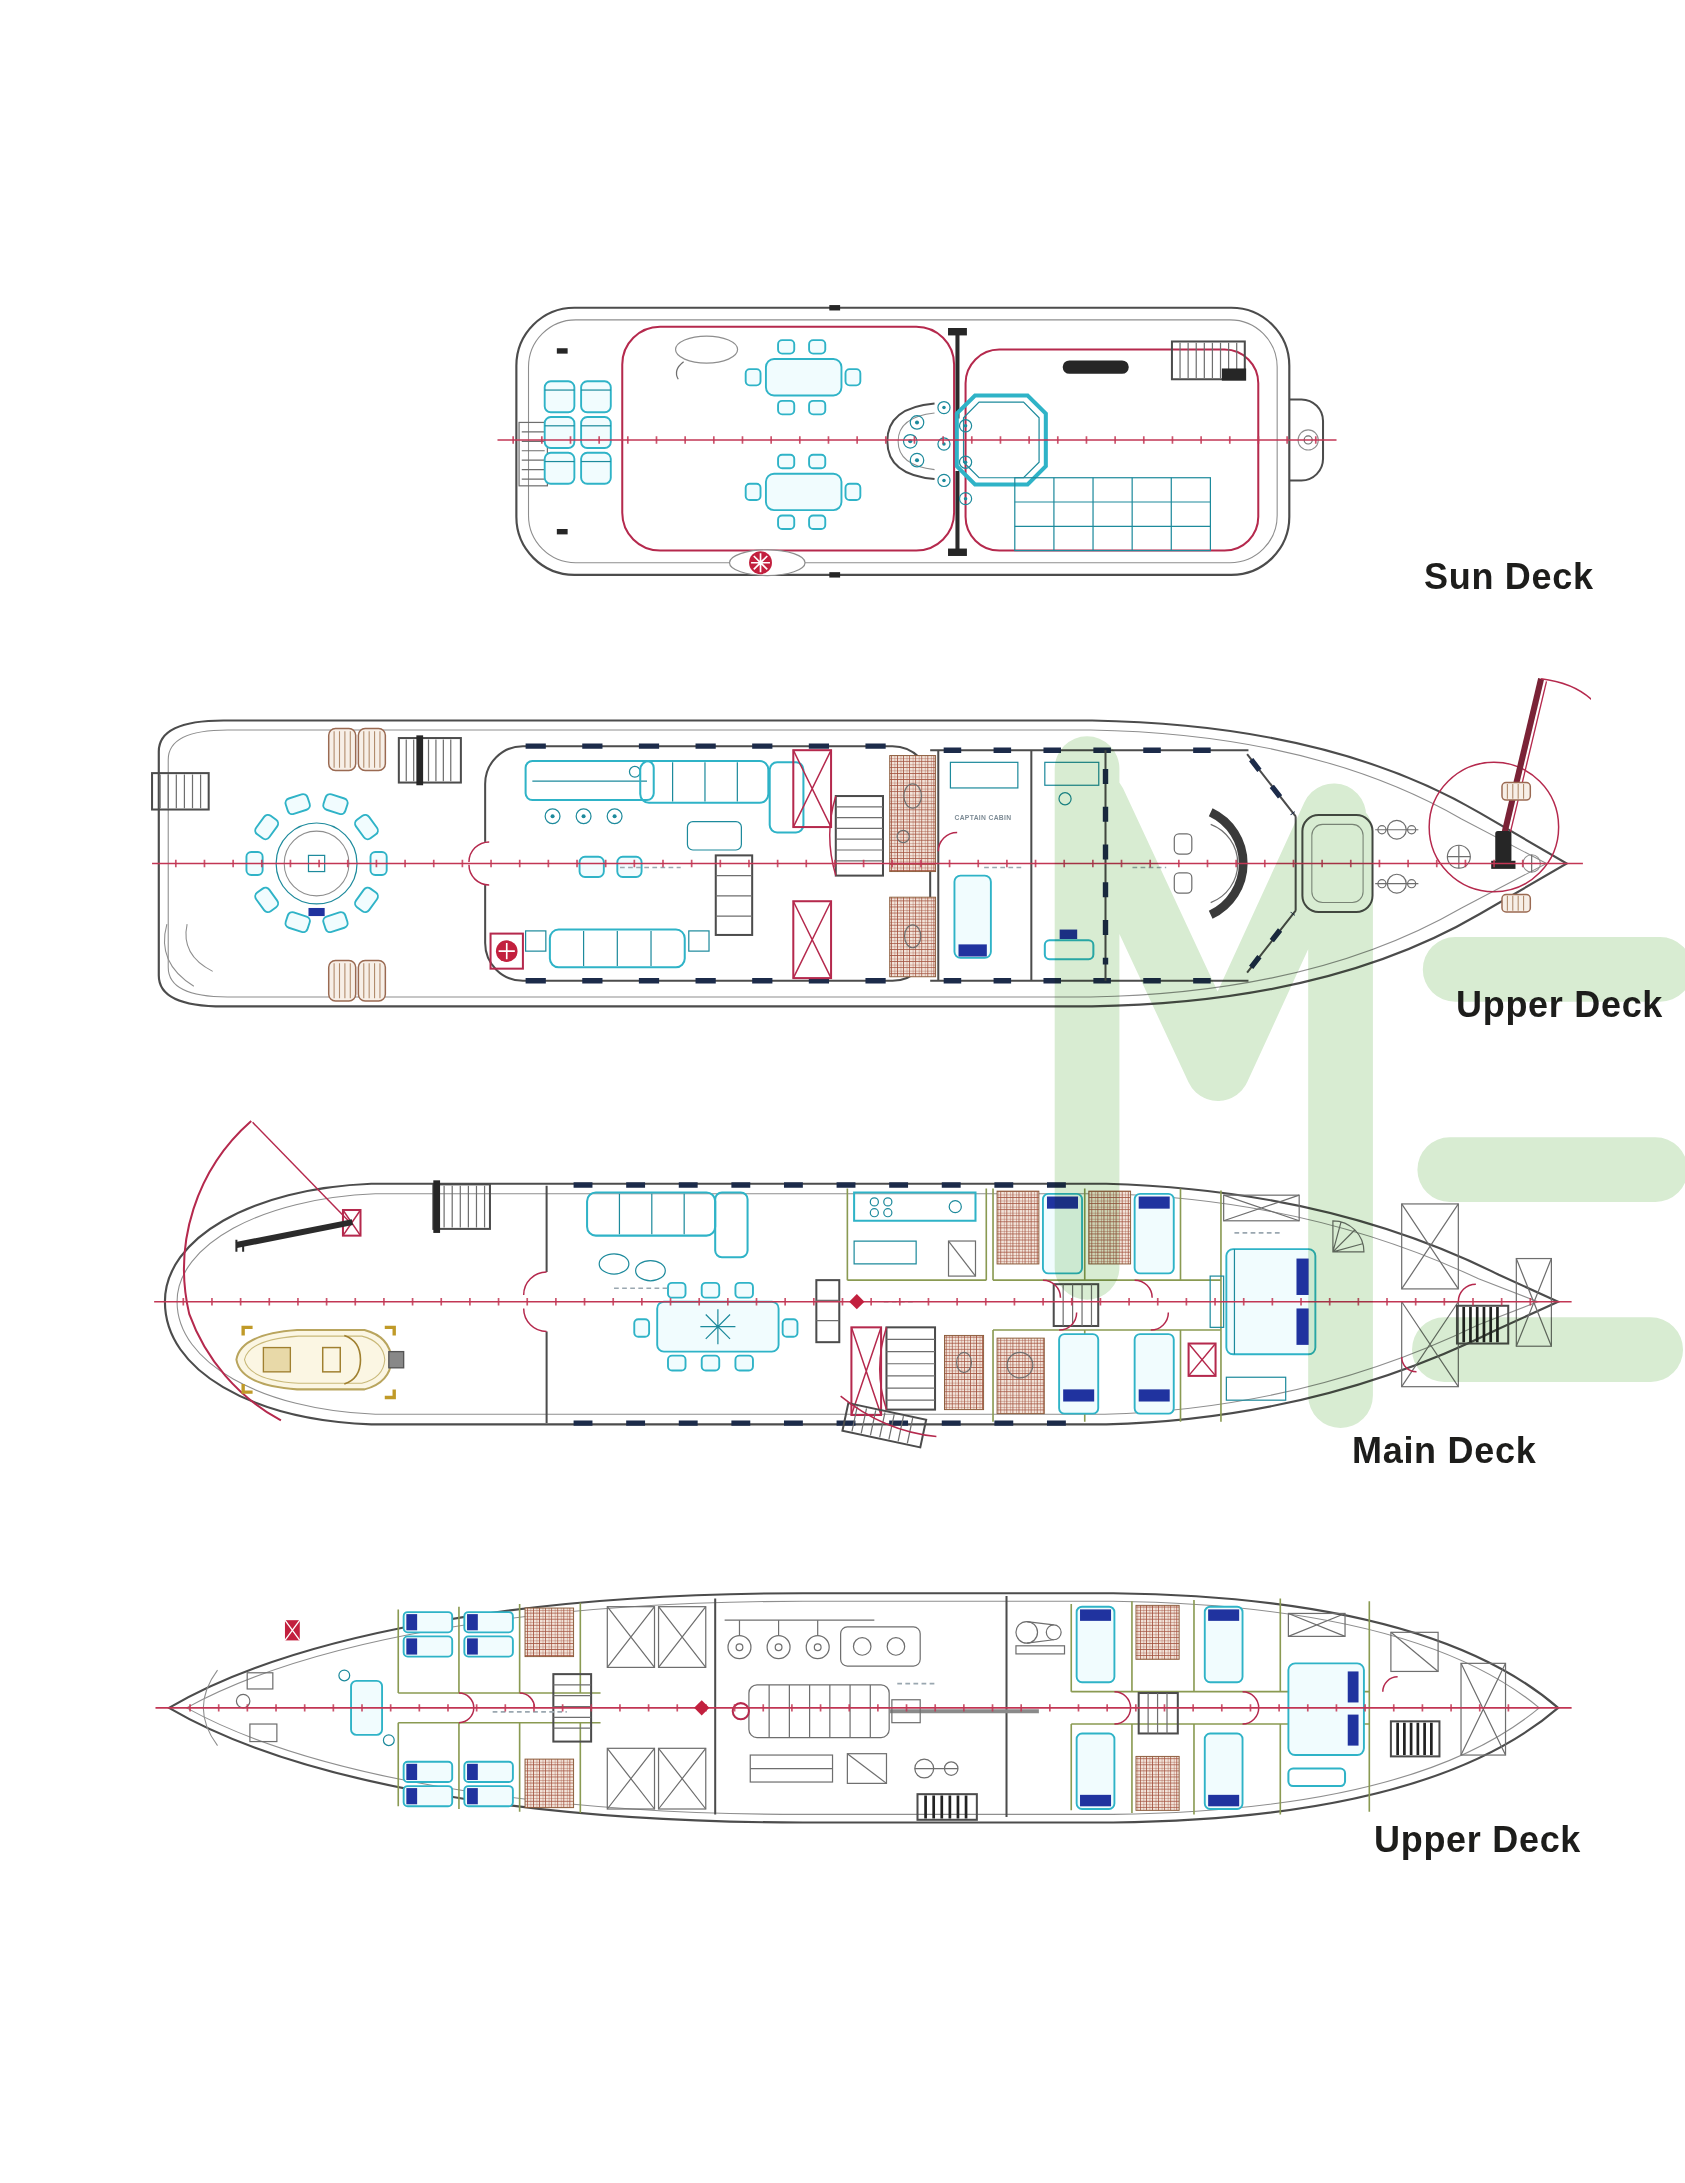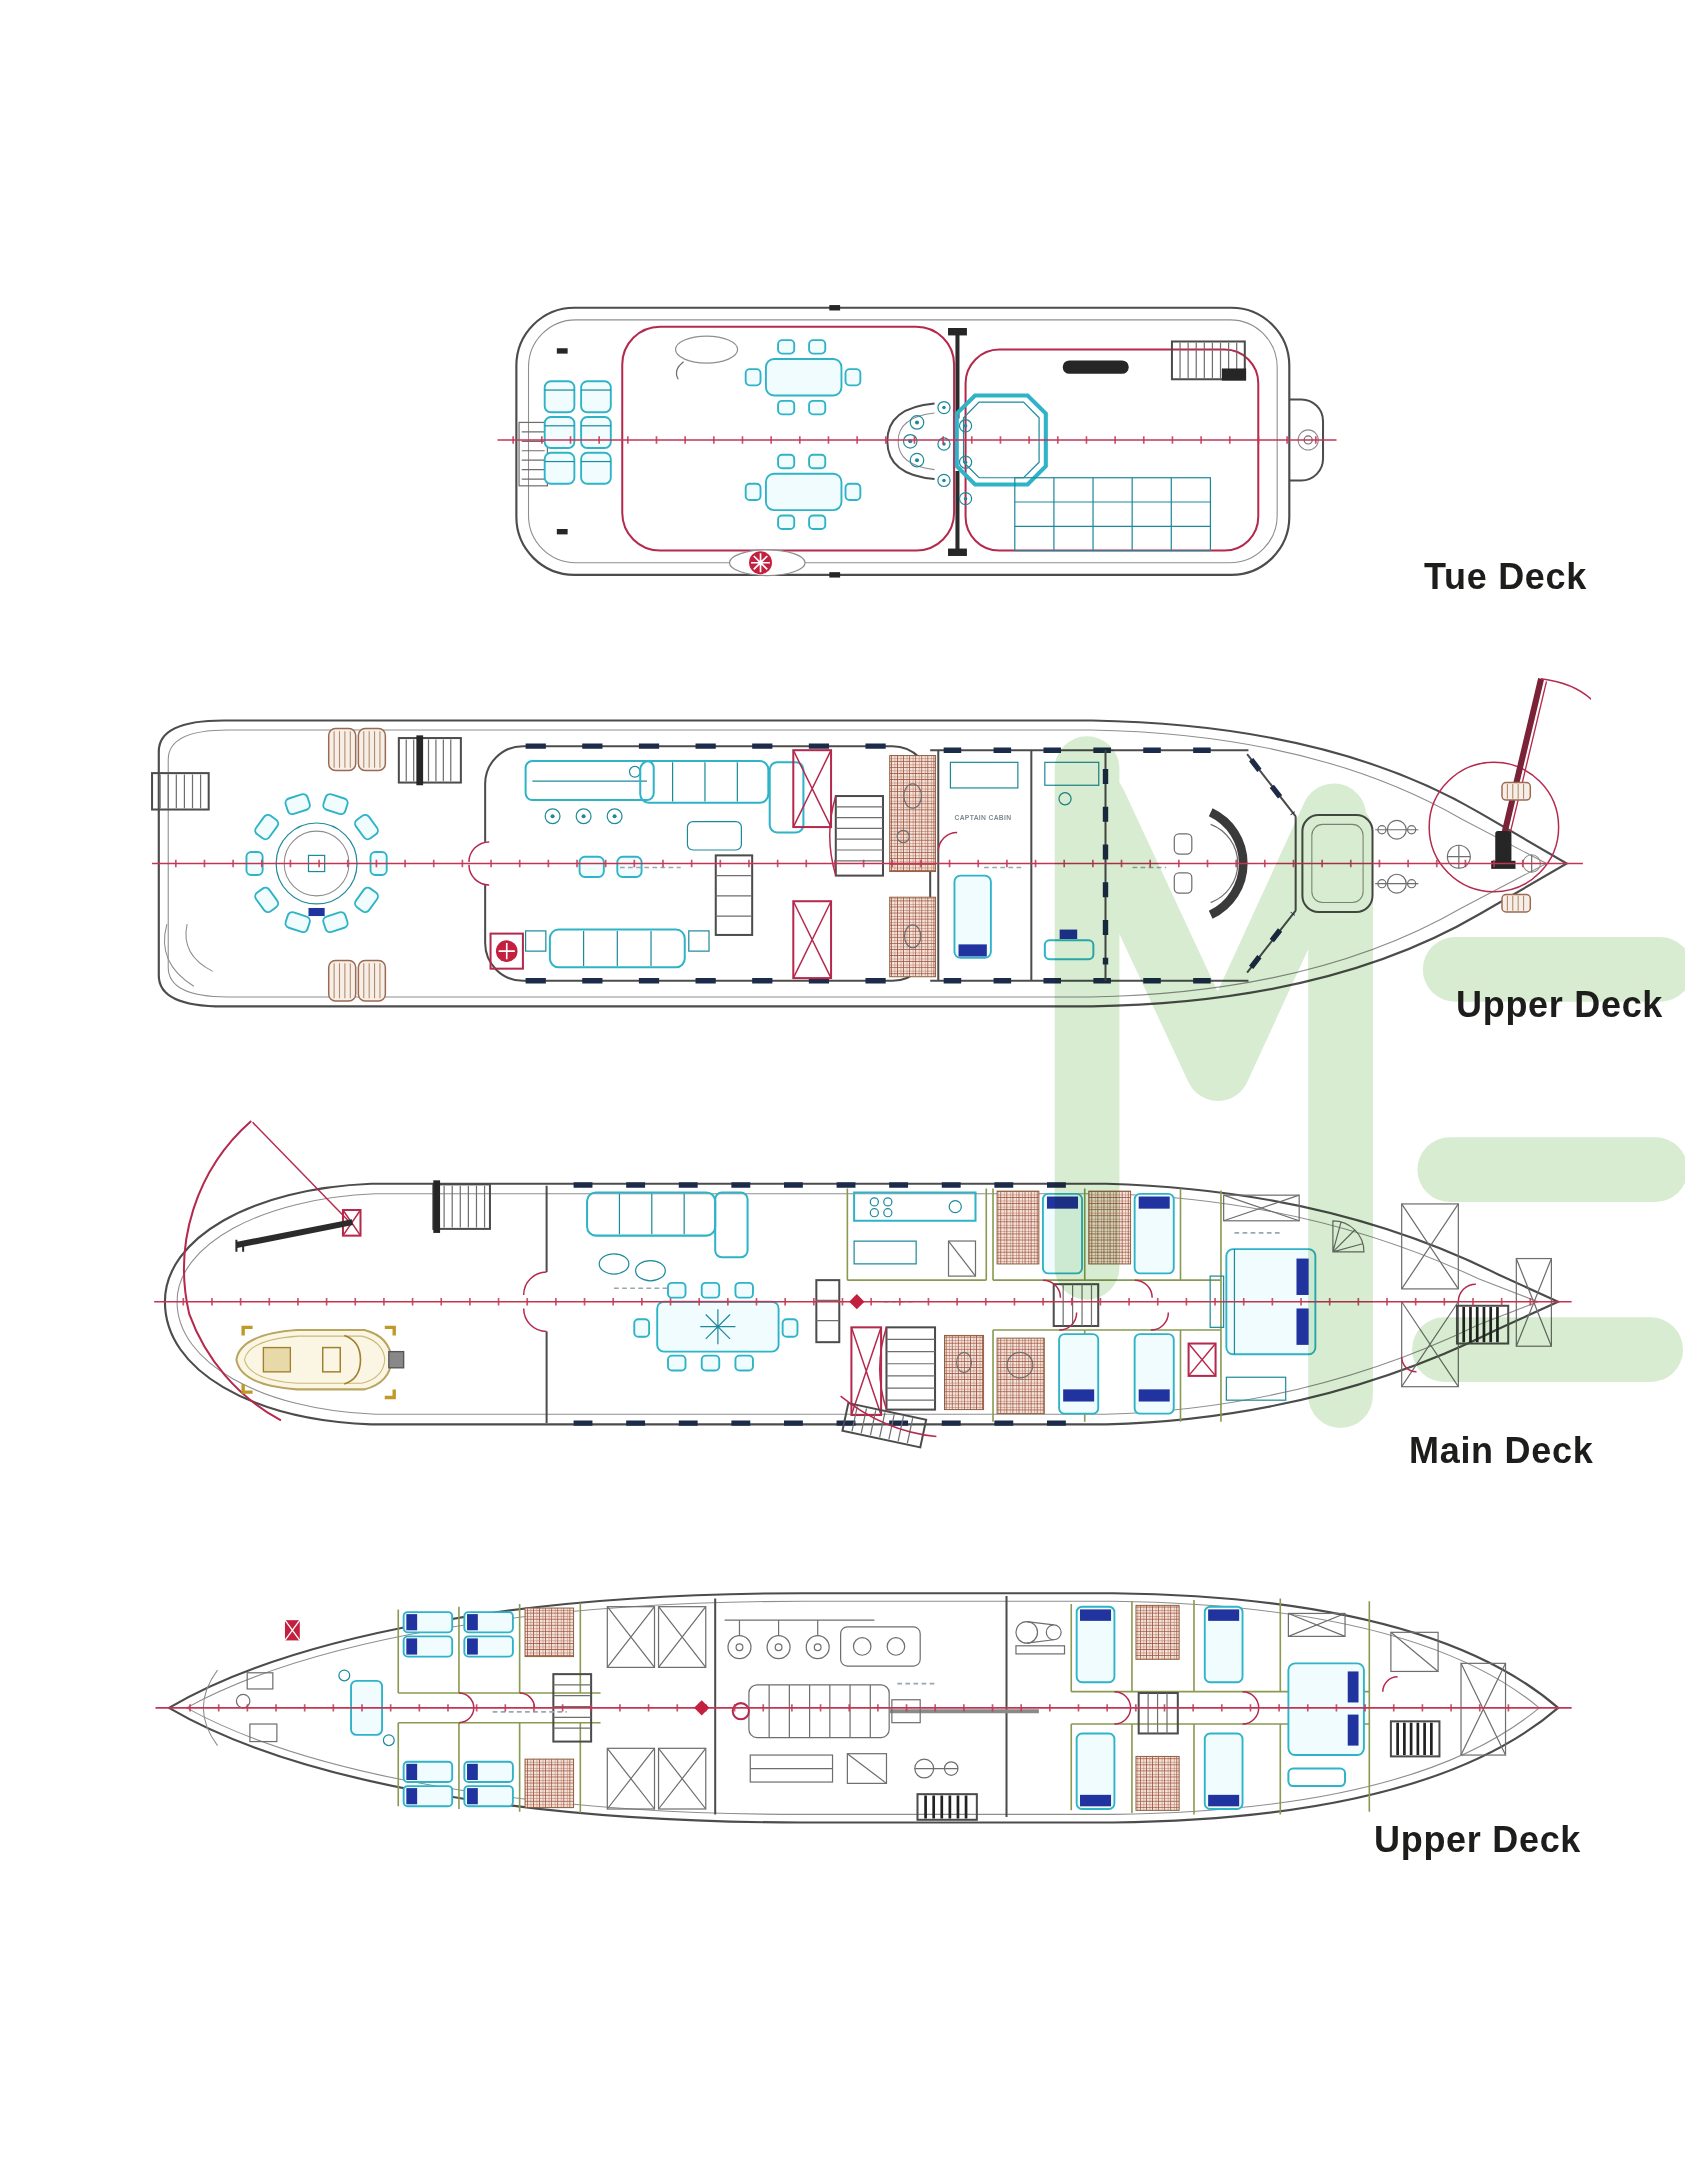--- a/index.html
+++ b/index.html
@@ -542,19 +542,19 @@
       <line x1="70" y1="262" x2="2056" y2="262" class="cl2"></line>
       <rect x="822" y="254" width="16" height="16" transform="rotate(45 830 262)" class="rf"></rect>
     </g>
   </svg>
 
   <svg class="wmk" width="1686" height="2183" viewBox="0 0 2500 3238" aria-label="ME">
     <path class="wm" d="M1612,1140 V1880 M1622,1190 L1806,1585 M1806,1585 L1978,1210 M1988,1235 V2070
                         M2158,1438 H2462 M2150,1735 H2455 M2142,2002 H2448"></path>
   </svg>
 
-  <div class="cap" style="left:1424px;top:558px">Tue Deck</div>
+  <div class="cap" style="left:1424px;top:558px">Sun Deck</div>
   <div class="cap" style="left:1456px;top:986px">Upper Deck</div>
-  <div class="cap" style="left:1409px;top:1432px">Main Deck</div>
+  <div class="cap" style="left:1352px;top:1432px">Main Deck</div>
   <div class="cap" style="left:1374px;top:1821px">Upper Deck</div>
 
 </div>
 
 
 </body></html>

